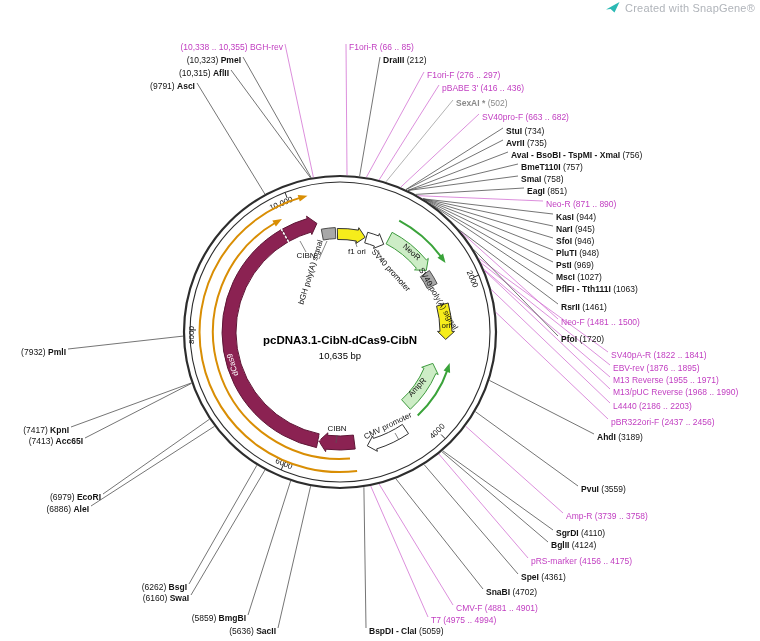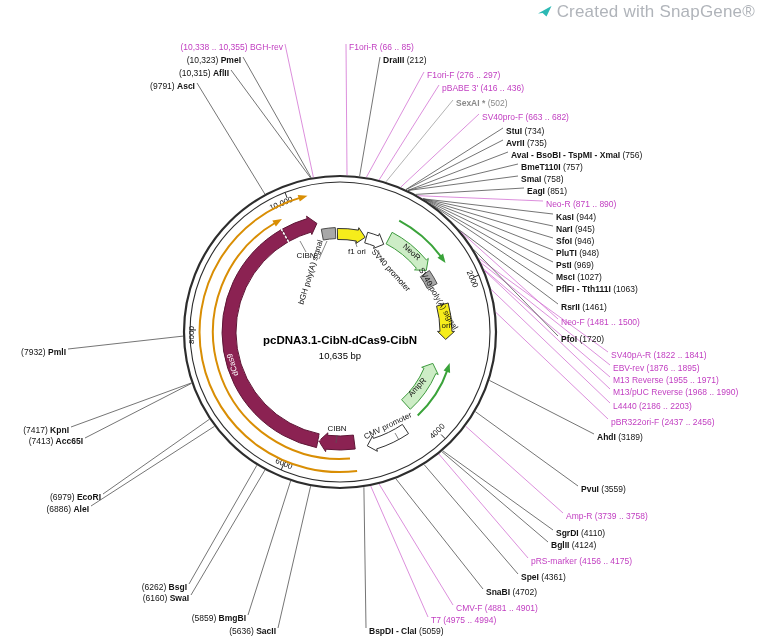--- a/index.html
+++ b/index.html
@@ -1,17 +1,17 @@
 <!DOCTYPE html>
 <html><head>
 <meta charset="utf-8">
 <style>
   html,body{margin:0;padding:0;background:#fff;}
   .page{position:relative;width:760px;height:641px;background:#ffffff;font-family:"Liberation Sans",sans-serif;overflow:hidden;}
-  .credit{position:absolute;top:2px;right:5px;display:flex;align-items:center;gap:5px;color:#b0b4ba;font-size:17px;letter-spacing:.2px;}
+  .credit{position:absolute;top:2px;right:5px;display:flex;align-items:center;gap:5px;color:#b0b4ba;font-size:11px;letter-spacing:.2px;}
   svg text{font-family:"Liberation Sans",sans-serif;}
   .tick{font-size:8px;fill:#111;}
   .site{font-size:8.5px;fill:#141414;}
   .site.primer{fill:#c13ec1;}
   .site.blocked{fill:#8a8a8a;}
   .nm{font-weight:bold;}
   .flabel{font-size:8px;}
   .ptitle{font-size:11.5px;font-weight:bold;fill:#000;}
   .plen{font-size:9.5px;fill:#000;}
 </style>

